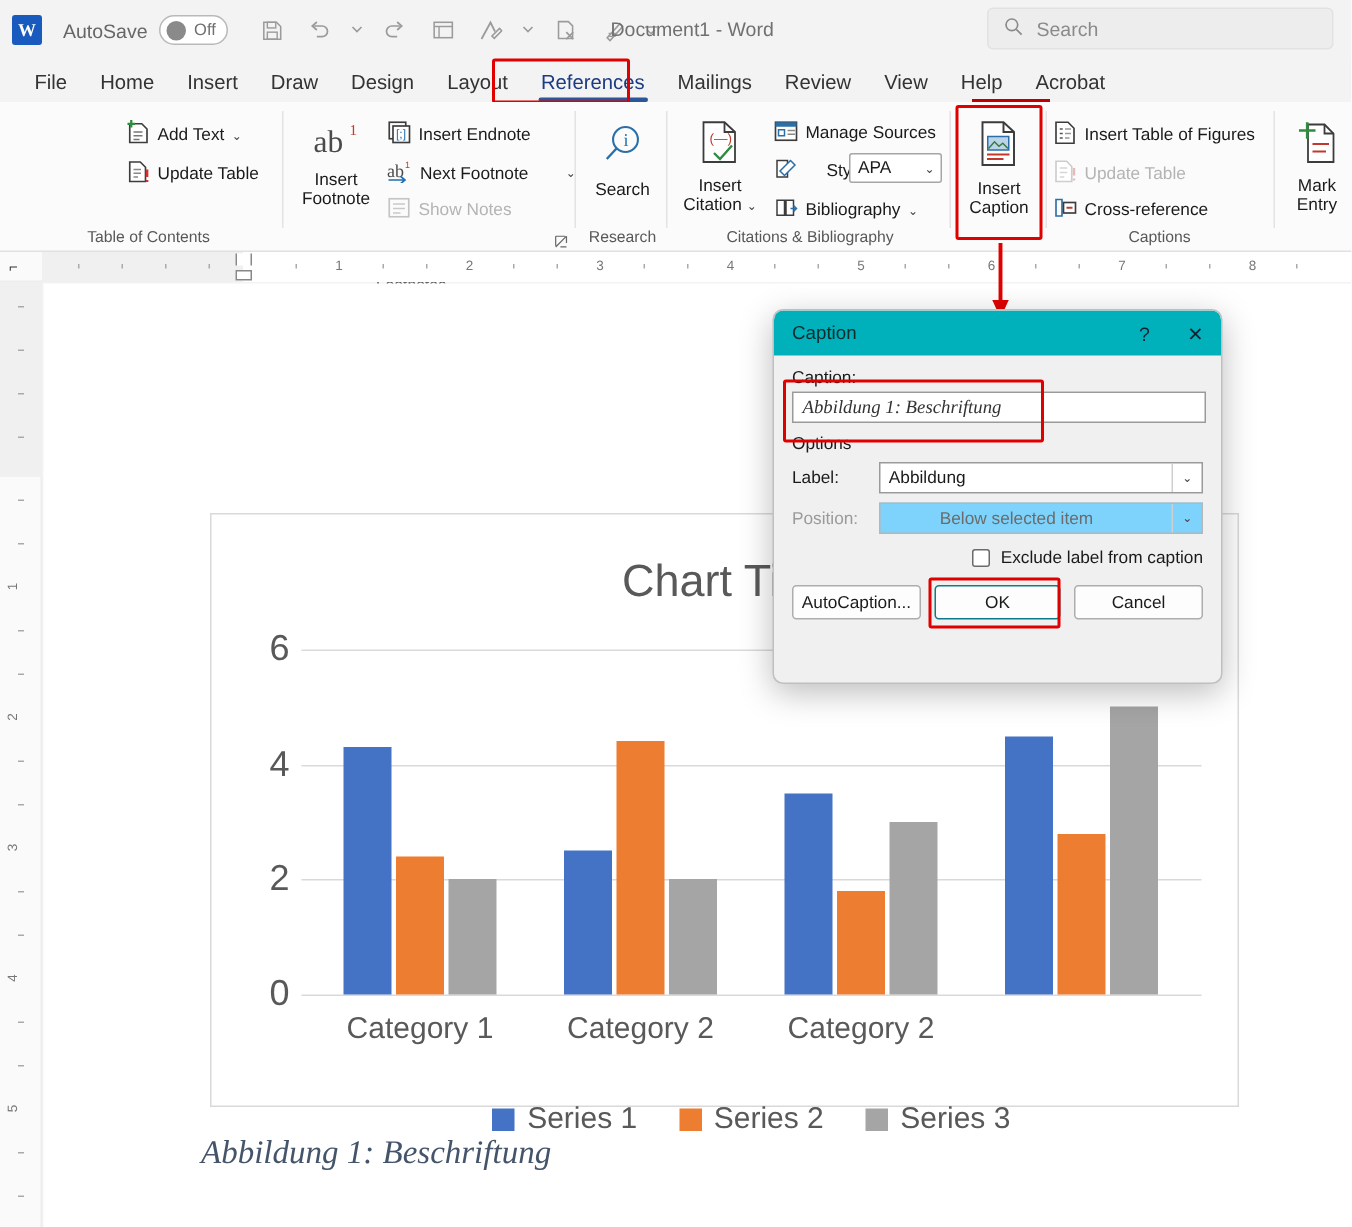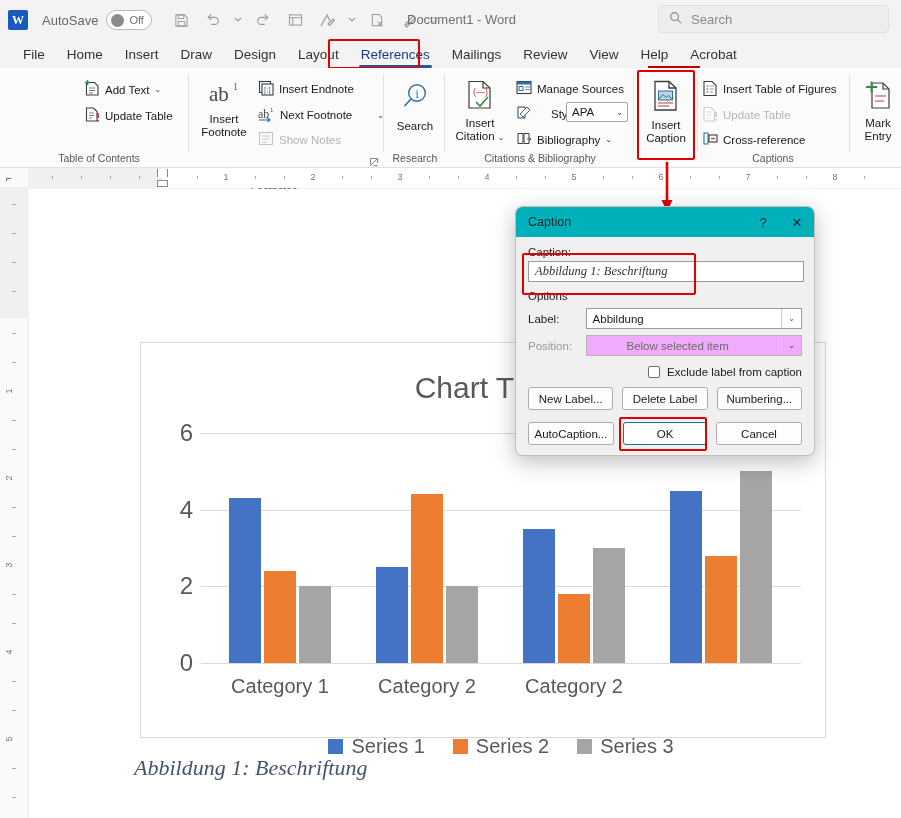--- a/index.html
+++ b/index.html
@@ -159,21 +159,21 @@
     position:absolute;left:6px;top:16px;width:174px;height:42px;border:2.5px solid #e00000;border-radius:2px;
   }
   .opt-head{font-size:11.5px;color:#1a1a1a;margin-top:8px;}
   .row{display:flex;align-items:center;margin-top:6px;}
   .row .rl{width:58px;font-size:11.5px;color:#1a1a1a;}
   .row .rl.dim{color:#9a9a9a;}
   .combo{
     width:218px;height:21px;border:1px solid #9a9a9a;background:#fff;display:flex;align-items:center;
     font-size:11.5px;padding-left:6px;color:#1a1a1a;
   }
-  .combo.dim{background:#f0abfc;color:#6b6b6b;border-color:#b6b6b6;padding-left:40px;}
+  .combo.dim{background:#7dd3fc;color:#6b6b6b;border-color:#b6b6b6;padding-left:40px;}
   .combo .arw{margin-left:auto;width:20px;text-align:center;font-size:8px;color:#444;
     border-left:1px solid #cfcfcf;height:100%;display:flex;align-items:center;justify-content:center;}
   .cbrow{display:flex;align-items:center;gap:7px;margin-top:10px;font-size:11.5px;justify-content:flex-end;}
   .cbox{width:12px;height:12px;border:1px solid #6b6b6b;background:#fff;border-radius:2px;}
   .btnrow{display:flex;gap:9px;margin-top:9px;}
   .dbtn{
     flex:1;height:23px;border:1px solid #adadad;background:#fdfdfd;border-radius:3px;
     font-size:11.5px;color:#1a1a1a;display:flex;align-items:center;justify-content:center;
   }
   .dbtn.primary{border:1.6px solid #0f7b8a;}
@@ -653,25 +653,20 @@
           <span>Below selected item</span>
           <span class="arw">⌄</span>
         </div>
       </div>
 
       <div class="cbrow">
         <span class="cbox"></span>
         <span>Exclude label from caption</span>
       </div>
 
-      <div class="btnrow">
-        <div class="dbtn">New Label...</div>
-        <div class="dbtn">Delete Label</div>
-        <div class="dbtn">Numbering...</div>
-      </div>
 
       <div class="btnrow" style="margin-top:12px;">
         <div class="dbtn">AutoCaption...</div>
         <div style="flex:1;position:relative;">
           <div class="dbtn primary">OK</div>
           <div class="ok-hl"></div>
         </div>
         <div class="dbtn">Cancel</div>
       </div>
     </div>

